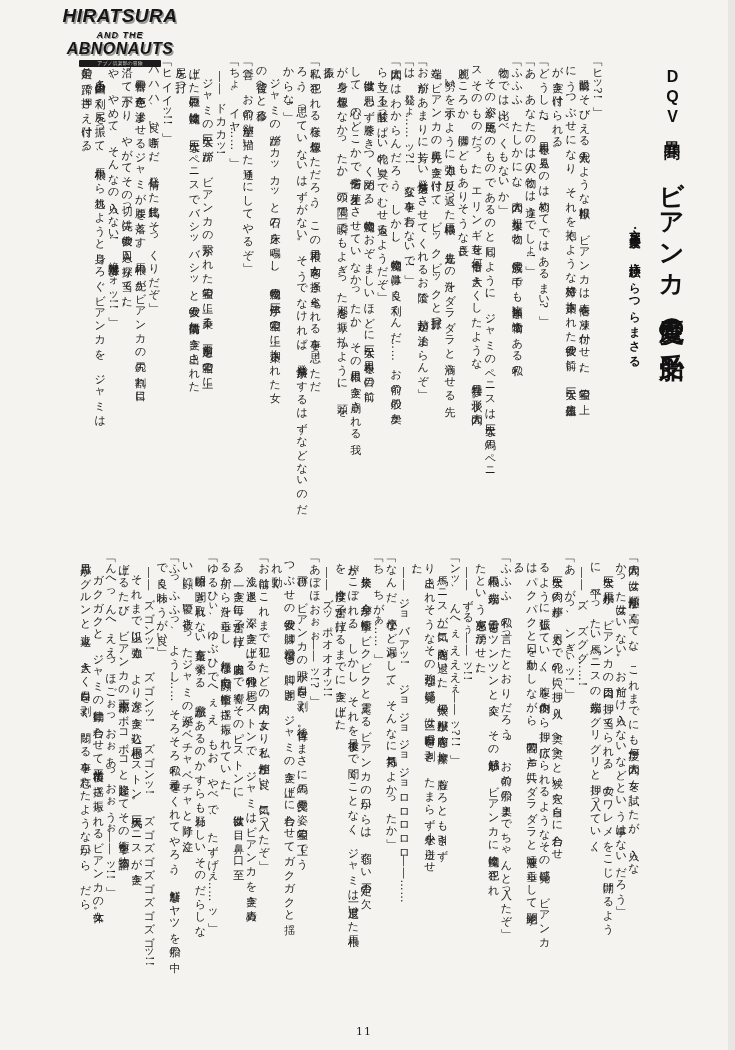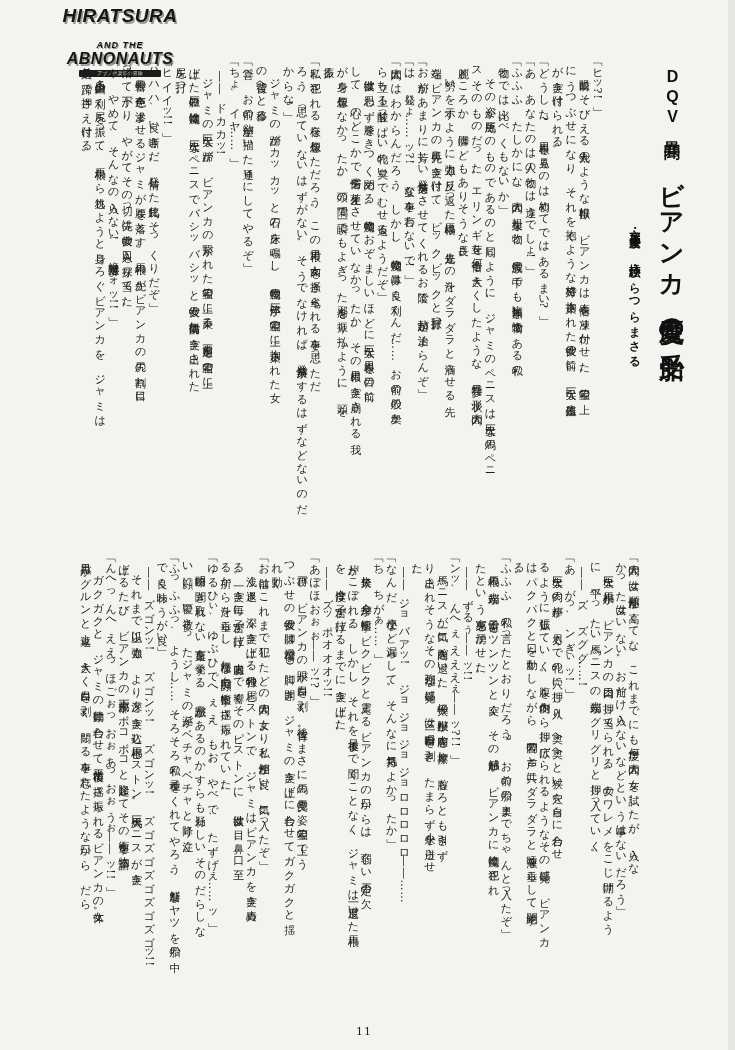--- a/index.html
+++ b/index.html
@@ -8,21 +8,21 @@
     color:#1c1c1c;overflow:hidden;
     font-family:"DejaVu Serif","Liberation Serif",serif;
   }
   
   .logo{
     position:absolute;top:6px;left:50px;width:140px;text-align:center;
     font-family:"Liberation Sans",sans-serif;font-style:italic;font-weight:bold;
     color:#161616;line-height:1;
   }
   .logo-l1{font-size:19px;letter-spacing:0.5px;text-shadow:1.5px 1.5px 0 #9a9a96;}
-  .logo-l2{font-size:9px;margin-top:16px;letter-spacing:1px;text-shadow:1px 1px 0 #9a9a96;}
+  .logo-l2{font-size:9px;margin-top:6px;letter-spacing:1px;text-shadow:1px 1px 0 #9a9a96;}
   .logo-l3{font-size:16px;margin-top:1px;letter-spacing:0.5px;text-shadow:1.5px 1.5px 0 #9a9a96;}
   .logo-sub{
     margin:3px auto 0;width:82px;background:#1b1b1b;color:#d8d8d4;
     font-size:5px;line-height:7px;font-style:normal;font-weight:normal;
     letter-spacing:0;border-radius:1px;
   }
   
   .title-block{
     position:absolute;top:68px;right:32px;height:430px;
     writing-mode:vertical-rl;text-orientation:mixed;

